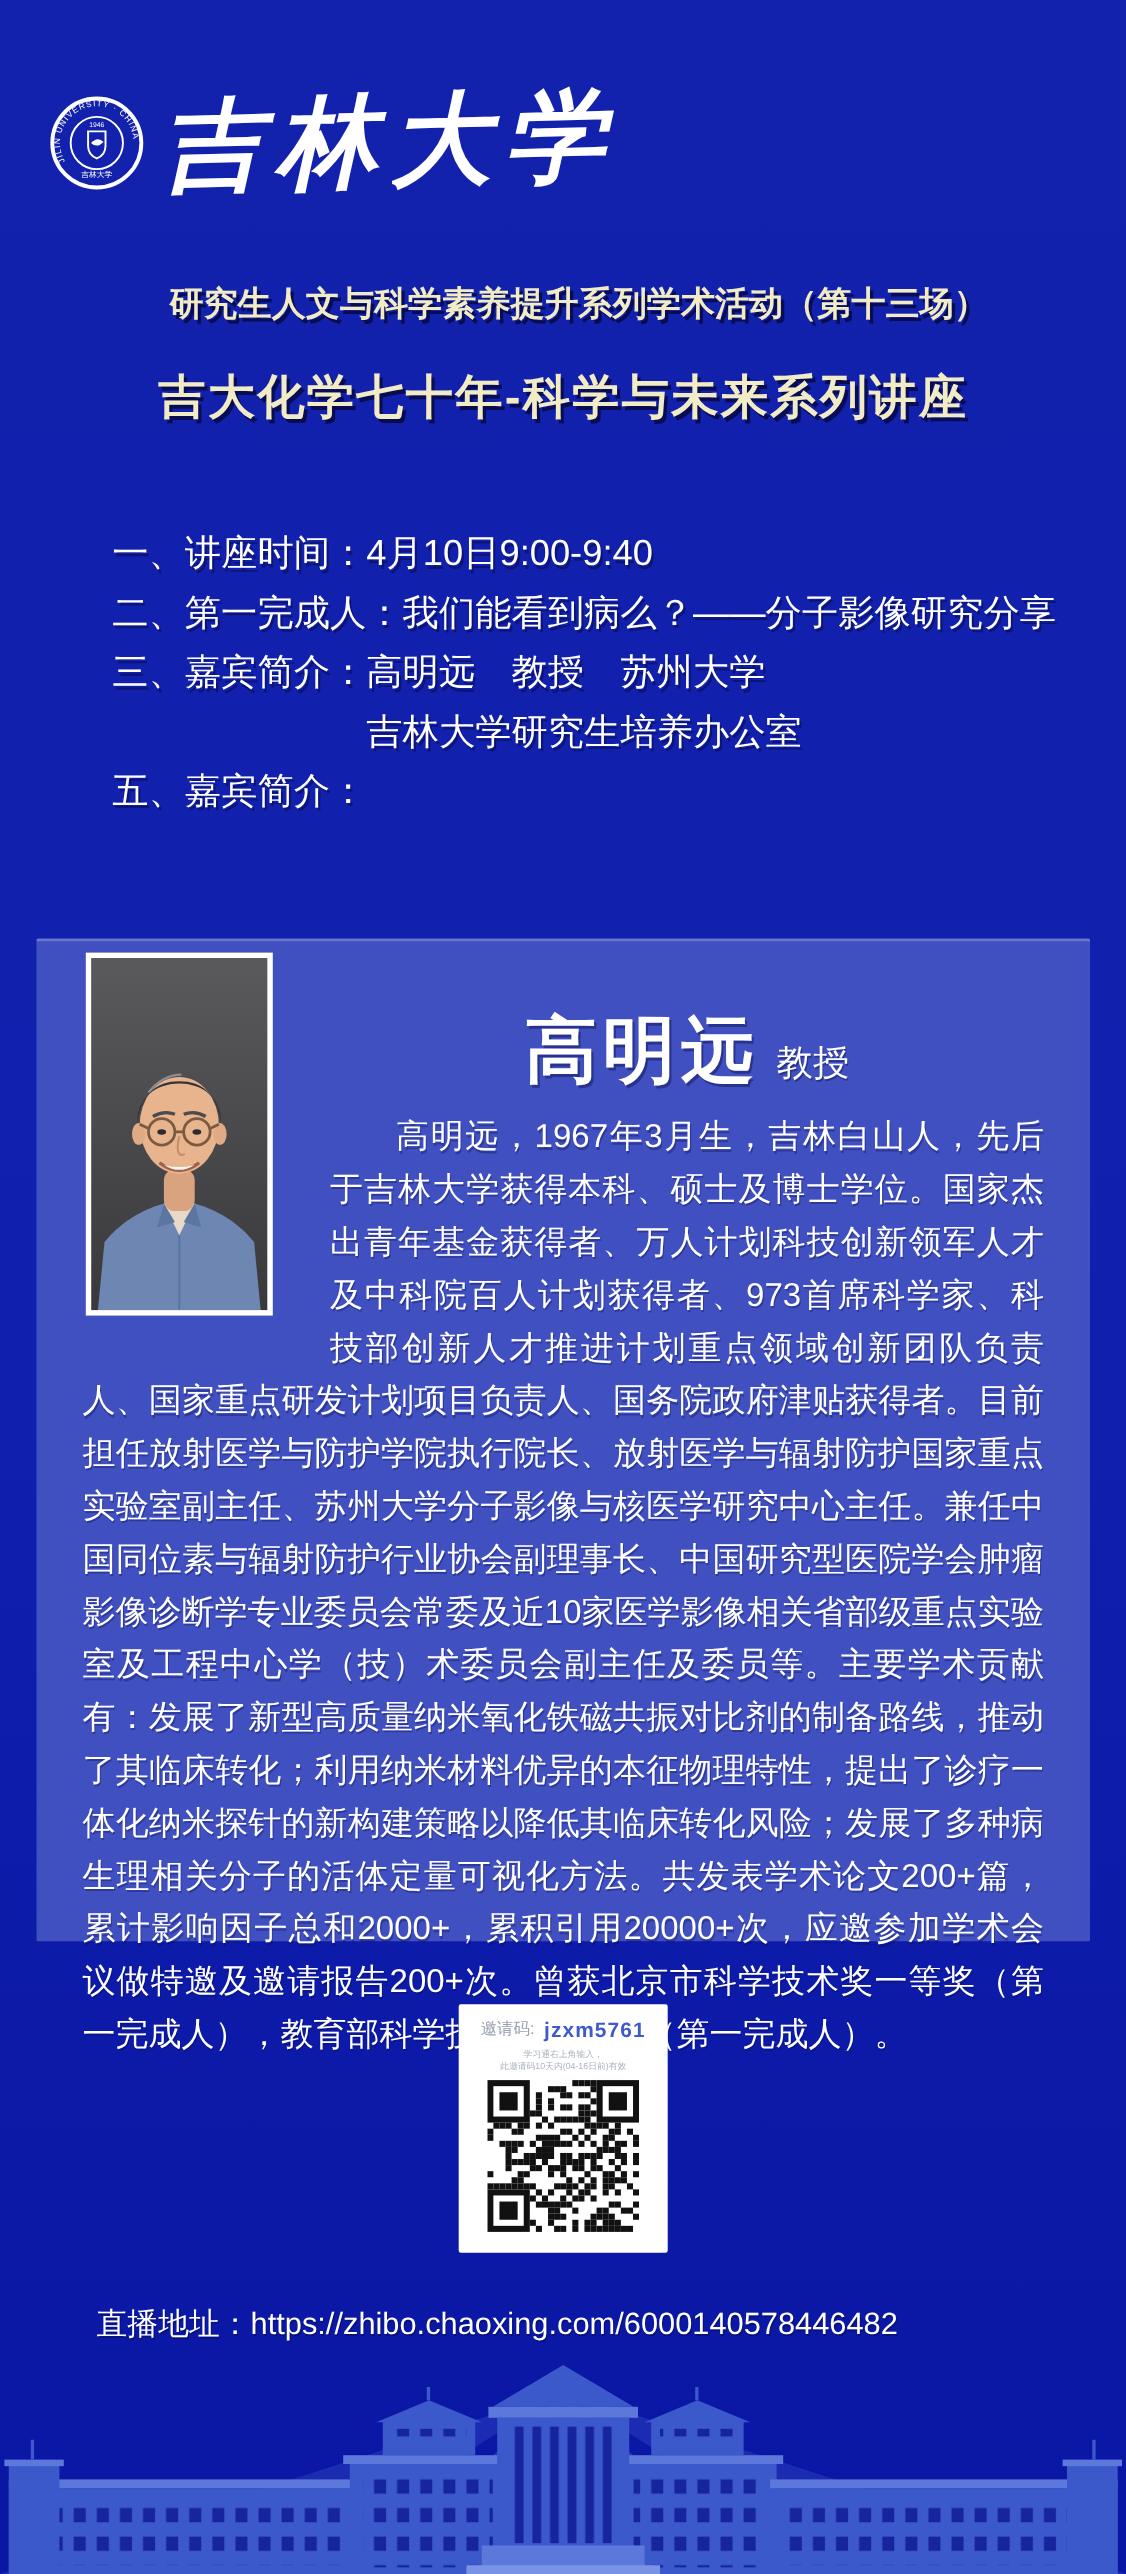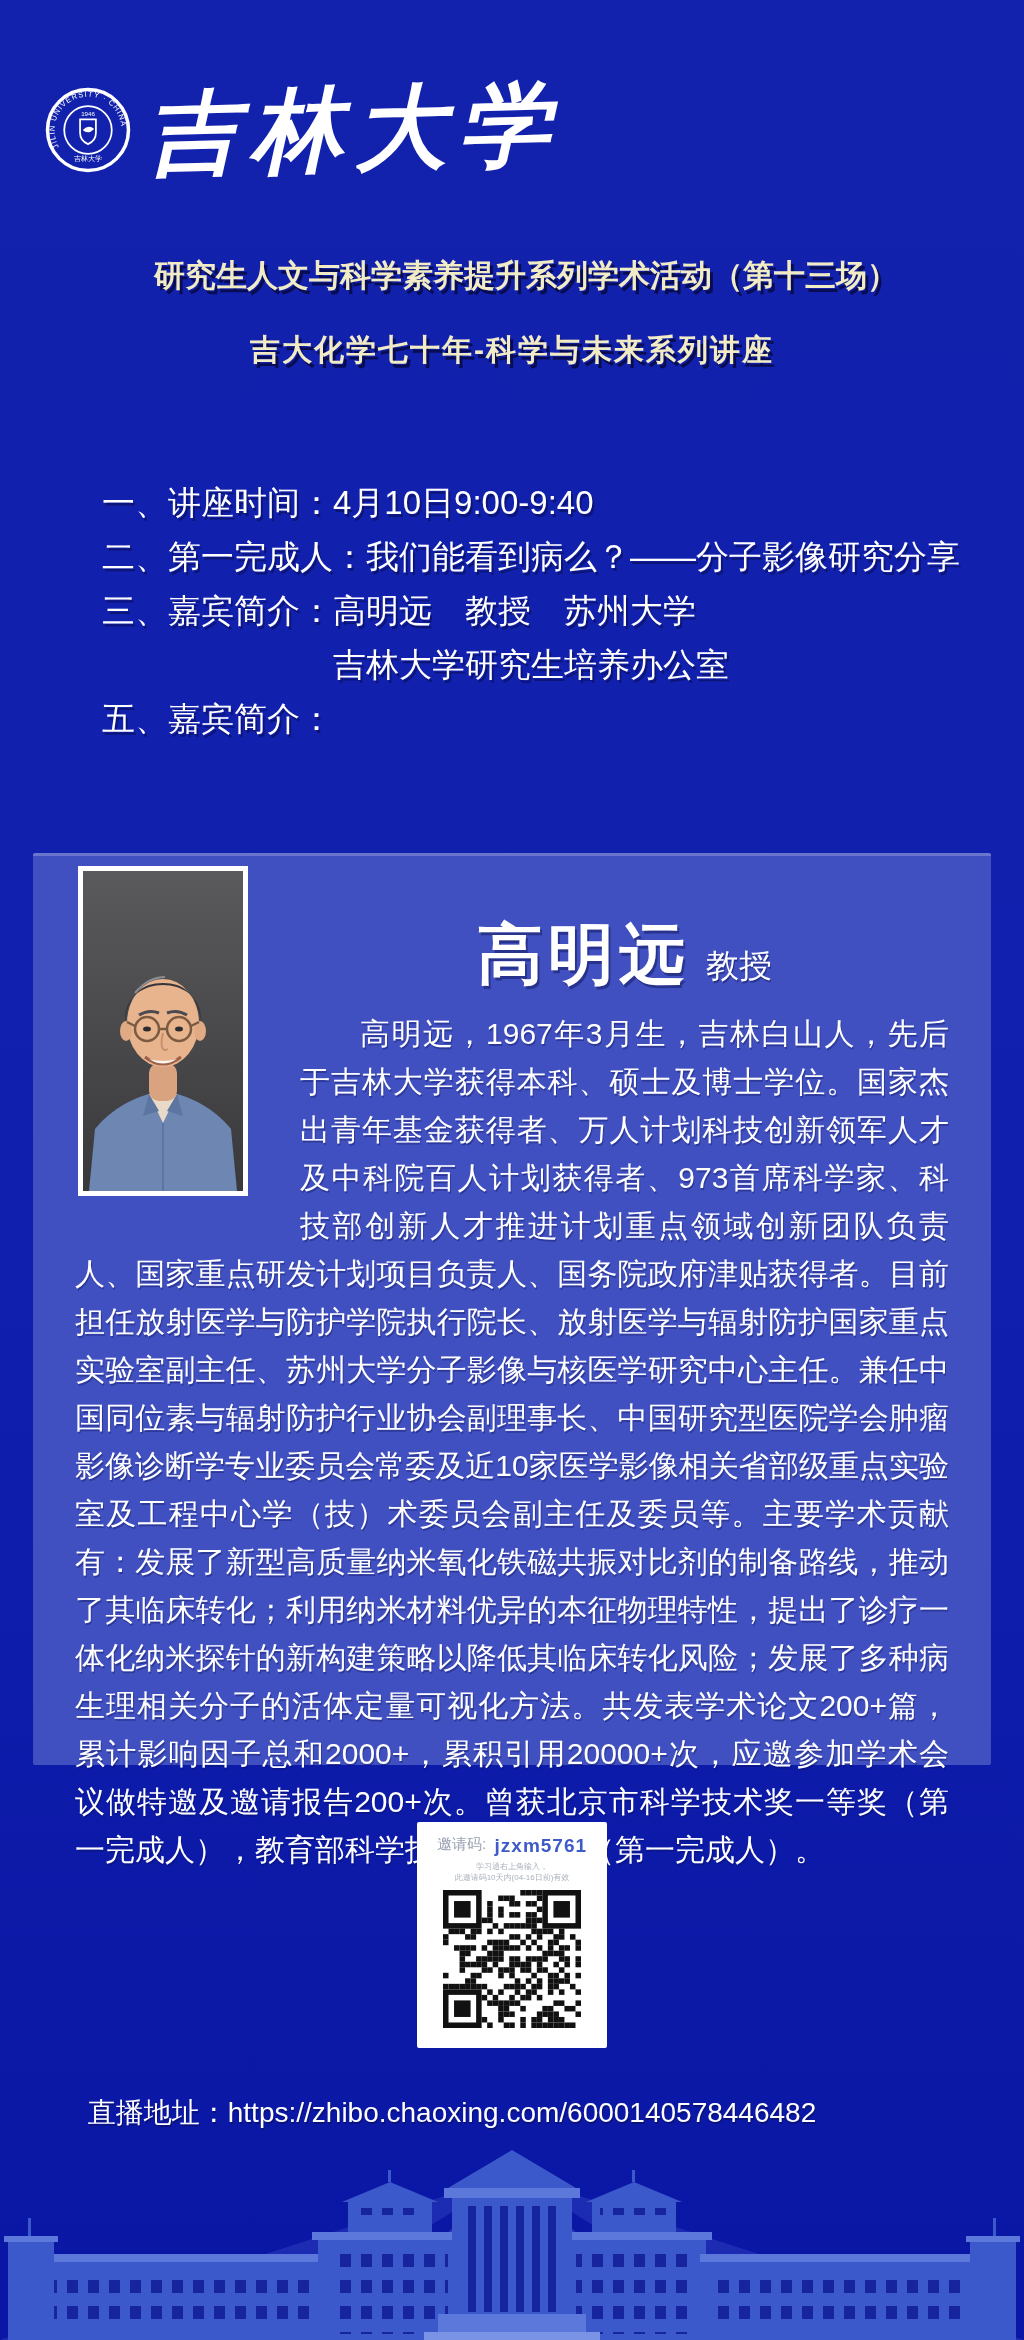--- a/index.html
+++ b/index.html
@@ -16,21 +16,21 @@
     font-size:92px;font-weight:bold;font-style:italic;color:#ffffff;
     letter-spacing:12px;transform:rotate(-1.5deg);white-space:nowrap;
   }
   
   .title-block{position:absolute;left:0;top:252px;width:1024px;text-align:center;}
   .title-line{
     font-weight:bold;color:#f2ecc6;white-space:nowrap;
     text-shadow:3px 4px 0 rgba(8,12,75,0.92);
   }
   .title-line1{font-size:31px;line-height:48px;padding-left:28px;}
-  .title-line2{font-size:30px;line-height:48px;margin-top:26px;letter-spacing:2px;}
+  .title-line2{font-size:43px;line-height:48px;margin-top:37px;letter-spacing:2px;}
   
   .details{position:absolute;left:62px;top:486px;width:930px;color:#ffffff;margin-left:40px;}
   .detail-row{
     font-size:33px;line-height:34px;margin-bottom:20px;white-space:nowrap;
     text-shadow:2px 3px 0 rgba(8,12,75,0.55);
   }
   .detail-row.cont{margin-left:231px;}
   
   .bio-card{
     position:absolute;left:33px;top:853px;width:958px;height:912px;

